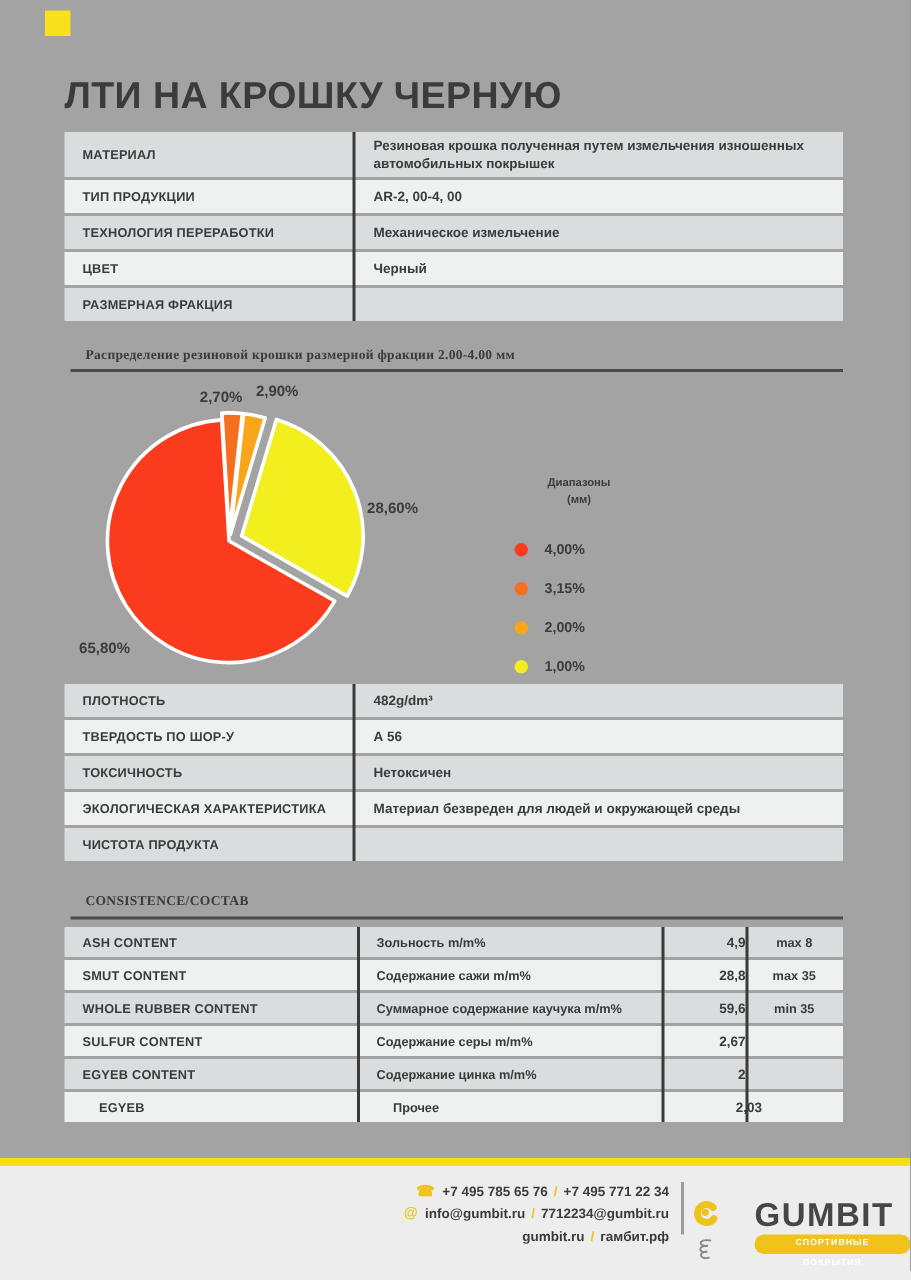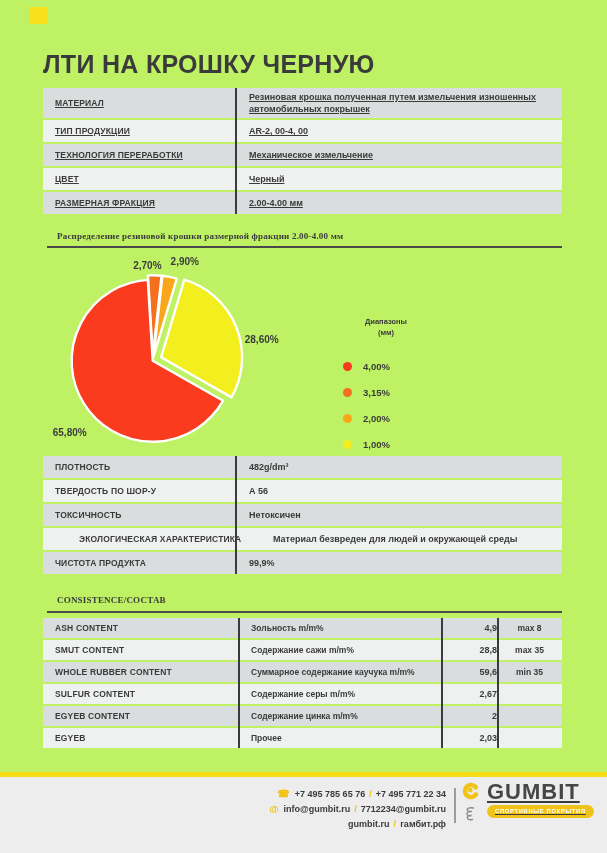--- a/index.html
+++ b/index.html
@@ -1,35 +1,35 @@
 <!DOCTYPE html>
 <html><head>
 <meta charset="utf-8">
 <style>
   html,body{margin:0;padding:0;background:#888;}
-  .page{position:relative;width:607px;height:853px;background:#bef264;overflow:hidden;
+  .page{position:relative;width:607px;height:853px;background:#a3a3a3;overflow:hidden;
         font-family:"Liberation Sans",sans-serif;color:#3B3B3B;margin:0 auto;}
   .corner-mark{position:absolute;left:30px;top:7px;width:17px;height:17px;}
   .page-title{position:absolute;left:43px;top:50px;font-size:25px;font-weight:bold;letter-spacing:.3px;}
 
   .tbl{position:absolute;left:43px;width:519px;}
   .trow{display:flex;align-items:center;margin-bottom:2px;}
   .trow.dark{background:#D9DDDD;} .trow.light{background:#EFF1F1;}
   #t1 .trow{min-height:22px;} #t1 .trow:first-child{min-height:30px;}
   #t2 .trow{min-height:22px;}
   #t3 .trow{min-height:20px;}
   .cl{width:192px;padding:3px 6px 3px 12px;box-sizing:border-box;font-size:8.5px;font-weight:bold;letter-spacing:.15px;}
   .cv{flex:1;padding:3px 8px 3px 14px;box-sizing:border-box;font-size:9px;font-weight:bold;line-height:12px;}
   .c1{width:195px;padding:2px 4px 2px 12px;box-sizing:border-box;font-size:8.5px;font-weight:bold;letter-spacing:.15px;}
   .c2{width:203px;padding:2px 4px 2px 13px;box-sizing:border-box;font-size:8.5px;font-weight:bold;}
   .c3{width:56px;text-align:right;font-size:9px;font-weight:bold;}
   .c4{flex:1;text-align:center;font-size:8.5px;font-weight:bold;}
   .vline{position:absolute;top:0;bottom:2px;width:1.6px;background:#3B3B3B;}
 
-  #t1{top:88px;text-decoration:underline;} #t2{top:456px;} #t3{top:618px;}
+  #t1{top:88px;} #t2{top:456px;} #t3{top:618px;}
 
   .sec-head{position:absolute;left:57px;font-size:9px;font-weight:bold;letter-spacing:.2px;font-family:Liberation Serif, serif;}
   #chart-head{top:231px;} #comp-head{top:595px;}
   .sec-line{position:absolute;left:47px;width:515px;height:1.6px;background:#4A4A4A;}
   #chart-line{top:246px;} #comp-line{top:611px;}
 
   #pie-svg{position:absolute;left:40px;top:252px;}
   .pie-label{font-family:"Liberation Sans",sans-serif;font-size:10px;font-weight:bold;fill:#3B3B3B;}
 
   #legend{position:absolute;left:340px;top:316px;width:92px;}
@@ -40,21 +40,21 @@
   .legend-label{margin-left:11px;font-size:9.5px;font-weight:bold;}
 
   .foot-bar{position:absolute;left:0;top:772px;width:607px;height:5px;}
   .footer{position:absolute;left:0;top:777px;width:607px;height:76px;background:#EDEDED;}
   .contact{position:absolute;right:161px;top:9px;}
   .cline{display:flex;justify-content:flex-end;align-items:center;height:15px;font-size:9px;font-weight:bold;color:#3B3B3B;}
   .cline span{white-space:pre;}
   .ic{font-size:10px;margin-right:5px;}
   .sl{font-weight:bold;margin:0 4px;}
   .vdiv{position:absolute;left:454px;top:11px;width:1.8px;height:35px;background:#9B9B9B;}
-  .logo{position:absolute;left:462px;top:5px;display:grid;grid-template-columns:20px auto;column-gap:5px;text-decoration:underline;}
+  .logo{position:absolute;left:462px;top:23px;display:grid;grid-template-columns:20px auto;column-gap:21px;}
   .gname{font-size:22px;font-weight:bold;color:#464646;letter-spacing:1px;line-height:20px;}
   .pill{margin-top:3px;height:13px;line-height:13px;border-radius:7px;padding:0 8px;
         font-size:5.8px;font-weight:bold;color:#ffffff;letter-spacing:.7px;text-align:center;width:fit-content;}
   .spring-wrap{margin-top:2px;}
 </style>
 </head>
 <body>
 
 <div class="page">
 
@@ -75,21 +75,20 @@
       <div class="trow dark" style="background: rgb(217, 221, 221);">
         <div class="cl">ТЕХНОЛОГИЯ ПЕРЕРАБОТКИ</div>
         <div class="cv">Механическое измельчение</div>
       </div>
       <div class="trow light" style="background: rgb(239, 241, 241);">
         <div class="cl">ЦВЕТ</div>
         <div class="cv">Черный</div>
       </div>
       <div class="trow dark" style="background: rgb(217, 221, 221);">
         <div class="cl">РАЗМЕРНАЯ ФРАКЦИЯ</div>
-        <div class="cv">2.00-4.00 мм</div>
       </div>
     </div>
 
   <div class="sec-head" id="chart-head">Распределение резиновой крошки размерной фракции 2.00-4.00 мм</div>
   <div class="sec-line" id="chart-line"></div>
 
   <svg id="pie-svg" width="300" height="200" viewBox="0 0 300 200">
       <path d="M 112.8 104.2 L 107.9 23.4 A 81 81 0 0 1 121.6 23.7 Z" fill="#F4701F" stroke="#ffffff" stroke-width="2.4" stroke-linejoin="round"></path>
       <text x="107.4" y="13.8" text-anchor="middle" dominant-baseline="central" class="pie-label">2,70%</text>
       <path d="M 113.6 104.3 L 122.4 23.8 A 81 81 0 0 1 136.8 26.7 Z" fill="#FAA61A" stroke="#ffffff" stroke-width="2.4" stroke-linejoin="round"></path>
@@ -132,27 +131,26 @@
         <div class="cv">482g/dm³</div>
       </div>
       <div class="trow light" style="background: rgb(239, 241, 241);">
         <div class="cl">ТВЕРДОСТЬ ПО ШОР-У</div>
         <div class="cv">А 56</div>
       </div>
       <div class="trow dark" style="background: rgb(217, 221, 221);">
         <div class="cl">ТОКСИЧНОСТЬ</div>
         <div class="cv">Нетоксичен</div>
       </div>
-      <div class="trow light" style="background: rgb(239, 241, 241); padding-left: 24px;">
+      <div class="trow light" style="background: rgb(239, 241, 241);">
         <div class="cl">ЭКОЛОГИЧЕСКАЯ ХАРАКТЕРИСТИКА</div>
         <div class="cv">Материал безвреден для людей и окружающей среды</div>
       </div>
       <div class="trow dark" style="background: rgb(217, 221, 221);">
         <div class="cl">ЧИСТОТА ПРОДУКТА</div>
-        <div class="cv">99,9%</div>
       </div>
     </div>
 
   <div class="sec-head" id="comp-head">CONSISTENCE/СОСТАВ</div>
   <div class="sec-line" id="comp-line"></div>
 
   <div class="tbl" id="t3">
     <div class="vline" style="left:195px"></div>
     <div class="vline" style="left:398px"></div>
     <div class="vline" style="left:454px"></div>
@@ -179,21 +177,21 @@
         <div class="c2">Содержание серы m/m%</div>
         <div class="c3">2,67</div>
         <div class="c4"></div>
       </div>
       <div class="trow dark" style="background: rgb(217, 221, 221);">
         <div class="c1">EGYEB CONTENT</div>
         <div class="c2">Содержание цинка m/m%</div>
         <div class="c3">2</div>
         <div class="c4"></div>
       </div>
-      <div class="trow light" style="background: rgb(239, 241, 241);">
+      <div class="trow light" style="background: rgb(239, 241, 241); padding-left: 11px;">
         <div class="c1">EGYEB</div>
         <div class="c2">Прочее</div>
         <div class="c3">2,03</div>
         <div class="c4"></div>
       </div>
     </div>
 
   <div class="foot-bar" style="background: rgb(246, 220, 18);"></div>
 
   <div class="footer">

